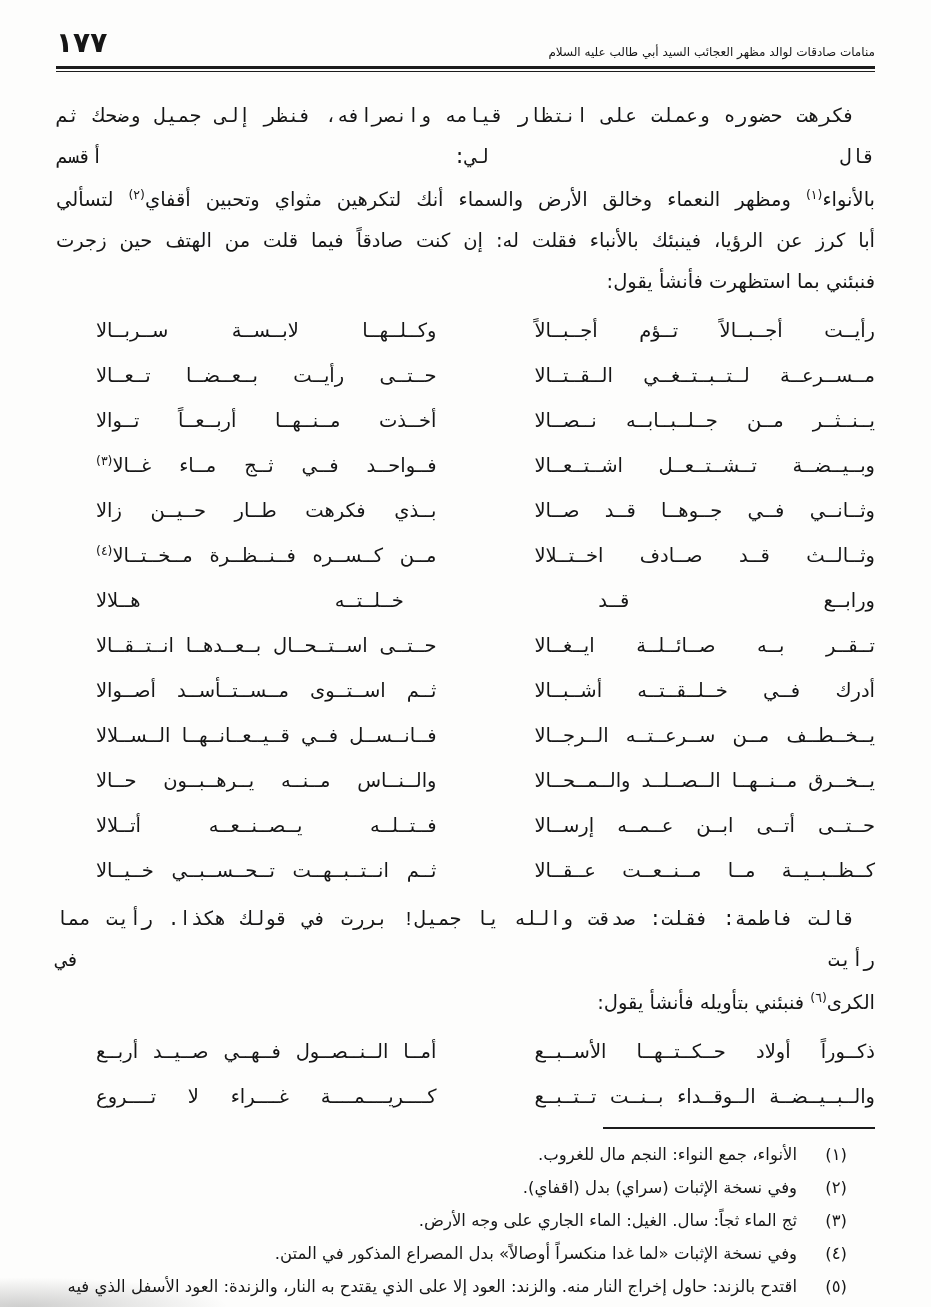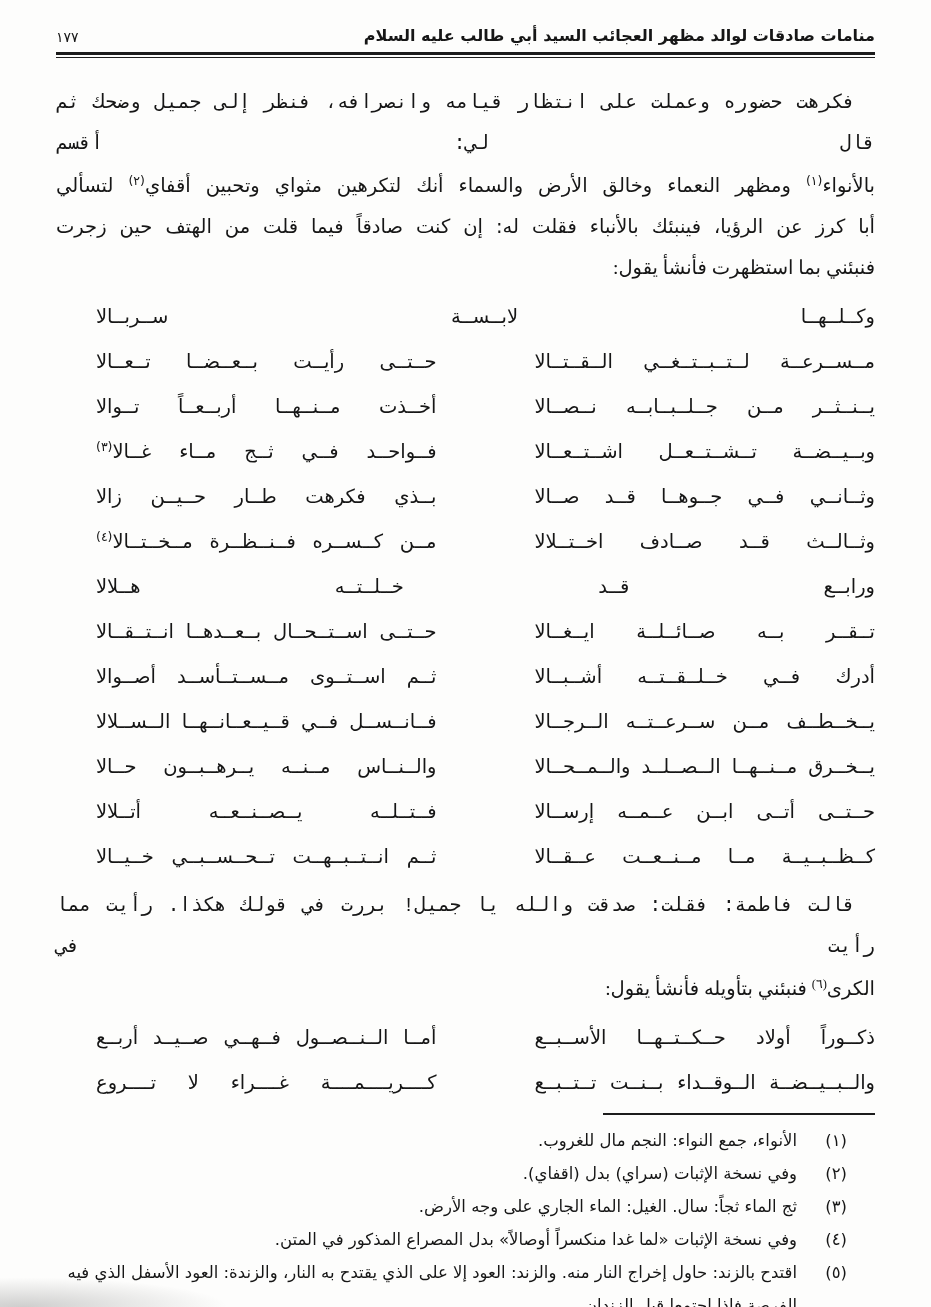--- a/index.html
+++ b/index.html
@@ -14,33 +14,33 @@
     position:relative;
     overflow:hidden;
   }
   
   .page::after {
     content:""; position:absolute; left:0; bottom:0; width:230px; height:30px;
     background:radial-gradient(ellipse at 10% 100%, rgba(40,40,40,.22), rgba(0,0,0,0) 70%);
     pointer-events:none;
   }
   .header-row { display:flex; justify-content:space-between; align-items:flex-end; }
-  .header-title { font-size:16px; font-weight:bold;margin-left:44px; }
-  .page-number { font-size:14px; font-weight:normal; }
+  .header-title { font-size:12px; font-weight:normal;margin-left:44px; }
+  .page-number { font-size:28px; font-weight:bold; }
   .double-rule { margin-top:7px; }
   .double-rule .rule-a { border-top:3px solid #1c1c1c; }
   .double-rule .rule-b { border-top:1.5px solid #1c1c1c; margin-top:2px; }
 
   .body-text { margin-top:25px; }
   .para-line {
     font-size:19.5px; line-height:41px;
     text-align:justify; text-align-last:justify;
   }
   .para-line.open { text-indent:20px;font-family:Liberation Mono, monospace; }
-  .para-line.close { text-align:right; text-align-last:auto;font-family:Liberation Serif, serif; }
+  .para-line.close { text-align:right; text-align-last:auto; }
   .fnref { font-size:12.5px; vertical-align:7px; line-height:0; }
 
   .poem { margin:13px 0 4px; }
   .verse { display:flex; column-gap:58px; margin-bottom:14px; }
   .hemi {
     flex:1 1 0; min-width:0;
     font-size:19.5px; line-height:31px;
     text-align:justify; text-align-last:justify;margin-left:40px;
   }
 
@@ -72,20 +72,21 @@
     <section>
       <div class="para-line open">فكرهت حضوره وعملت على انتظار قيامه وانصرافه، فنظر إلى جميل وضحك ثم قال لي: أقسم</div>
       <div class="para-line"><span>بالأنواء</span><sup class="fnref">(١)</sup> <span>ومظهر النعماء وخالق الأرض والسماء أنك لتكرهين مثواي وتحبين أقفاي</span><sup class="fnref">(٢)</sup> <span>لتسألي</span></div>
       <div class="para-line">أبا كرز عن الرؤيا، فينبئك بالأنباء فقلت له: إن كنت صادقاً فيما قلت من الهتف حين زجرت</div>
       <div class="para-line close">فنبئني بما استظهرت فأنشأ يقول:</div>
     </section>
 
     <section class="poem">
 
         <div class="verse">
+          <div class="hemi"><span>رأيــت أجــبــالاً تــؤم أجــبــالاً</span></div>
           <div class="hemi"><span>وكــلــهــا لابــســة ســربــالا</span><sup class="fnref"></sup></div>
         </div>
 
         <div class="verse">
           <div class="hemi"><span>مــســرعــة لــتــبــتــغــي الــقــتــالا</span></div>
           <div class="hemi"><span>حــتــى رأيــت بــعــضــا تــعــالا</span><sup class="fnref"></sup></div>
         </div>
 
         <div class="verse">
           <div class="hemi"><span>يــنــثــر مــن جــلــبــابــه نــصــالا</span></div>

